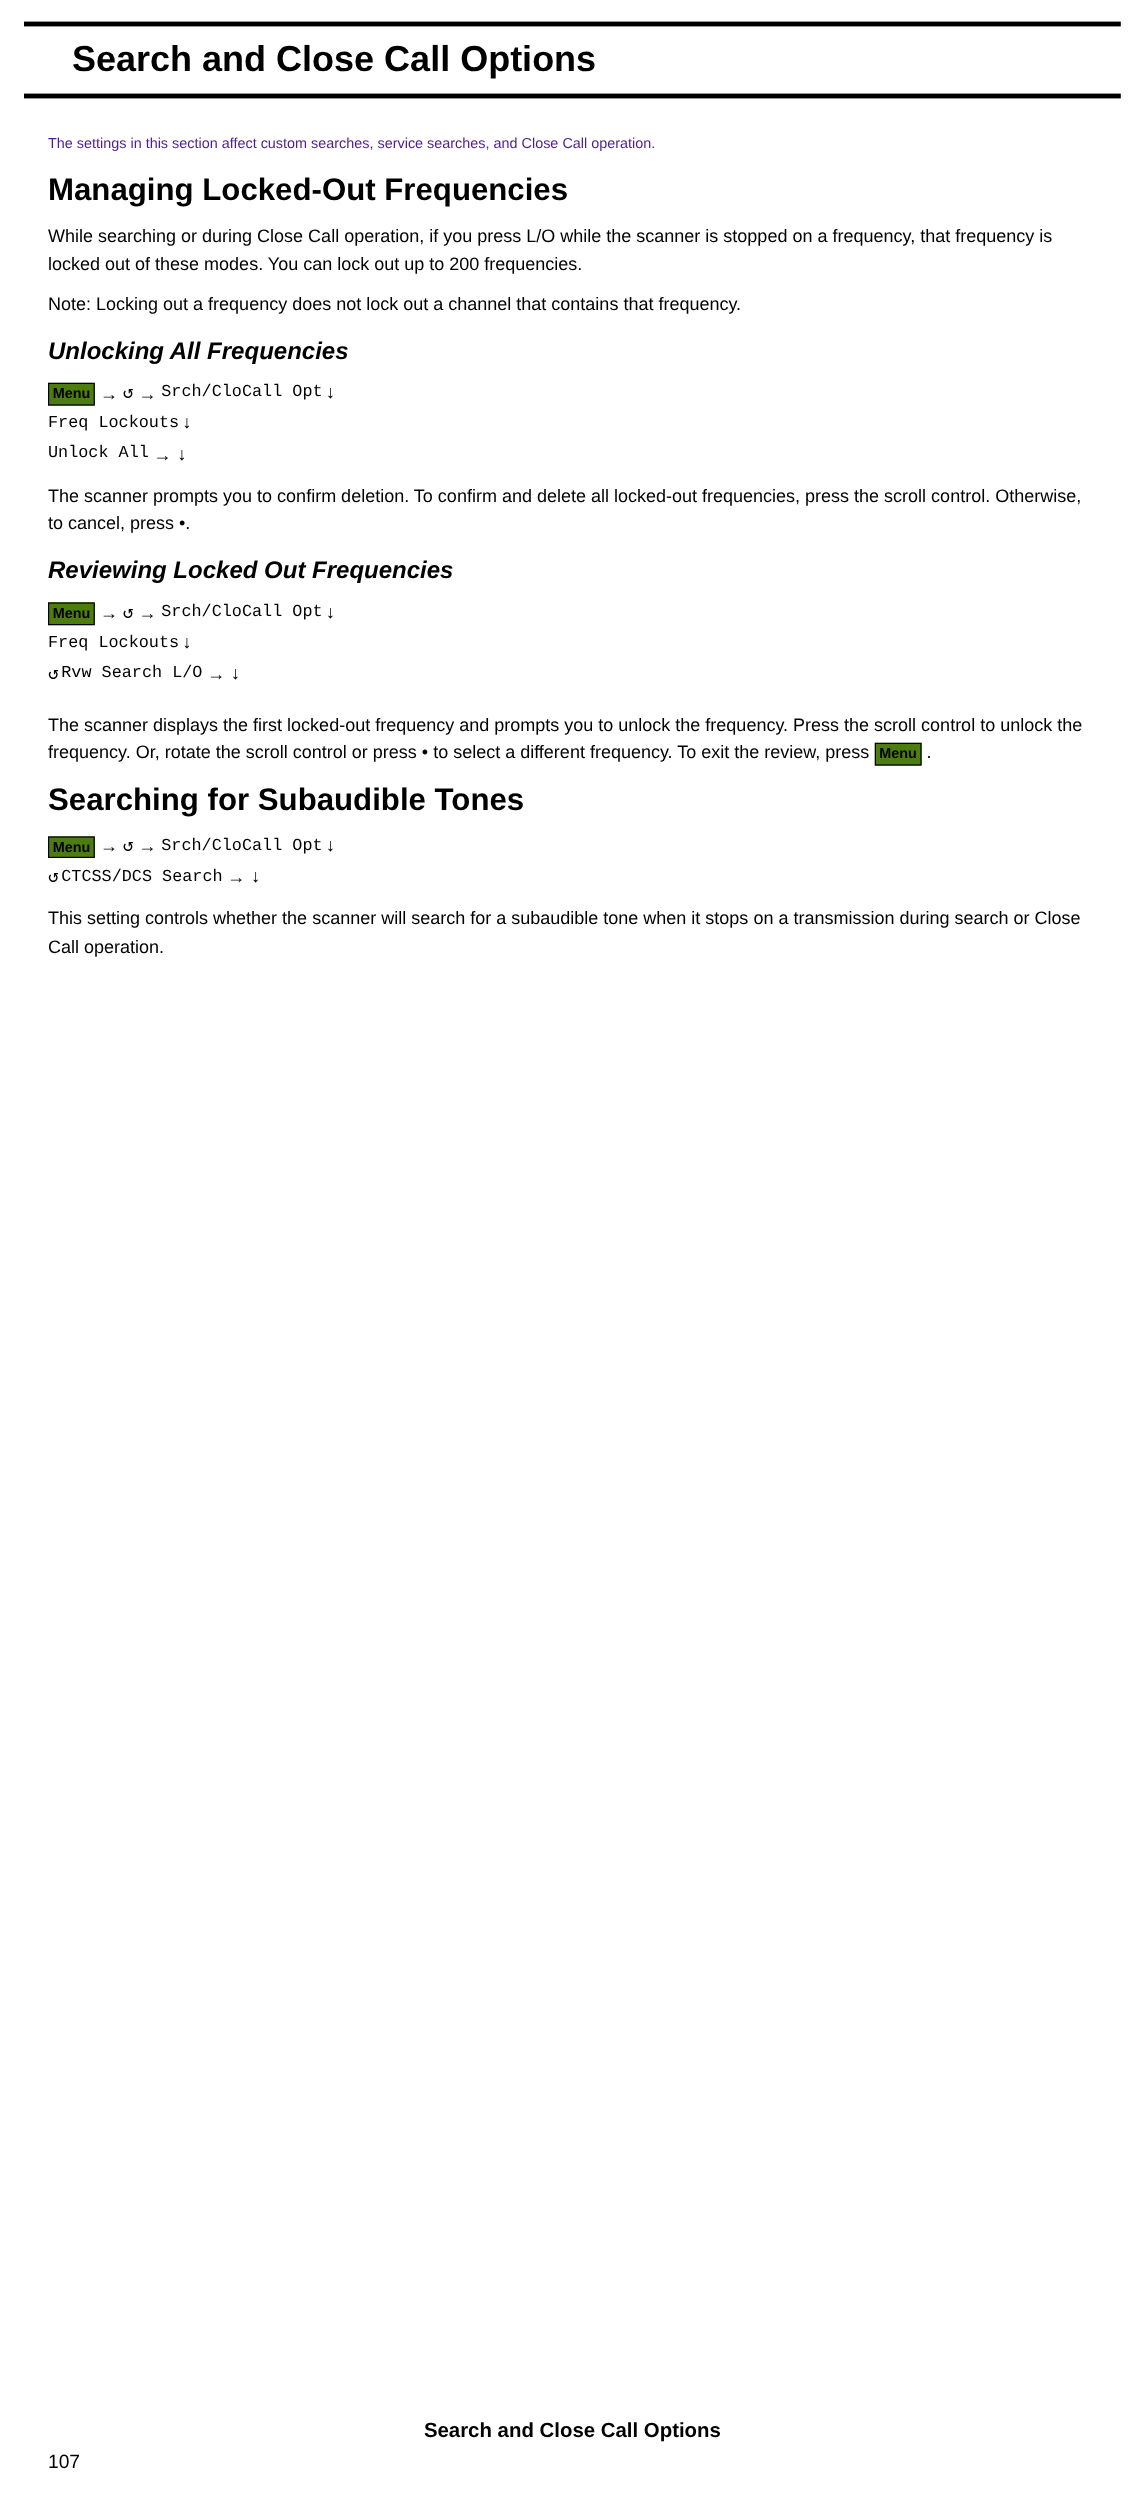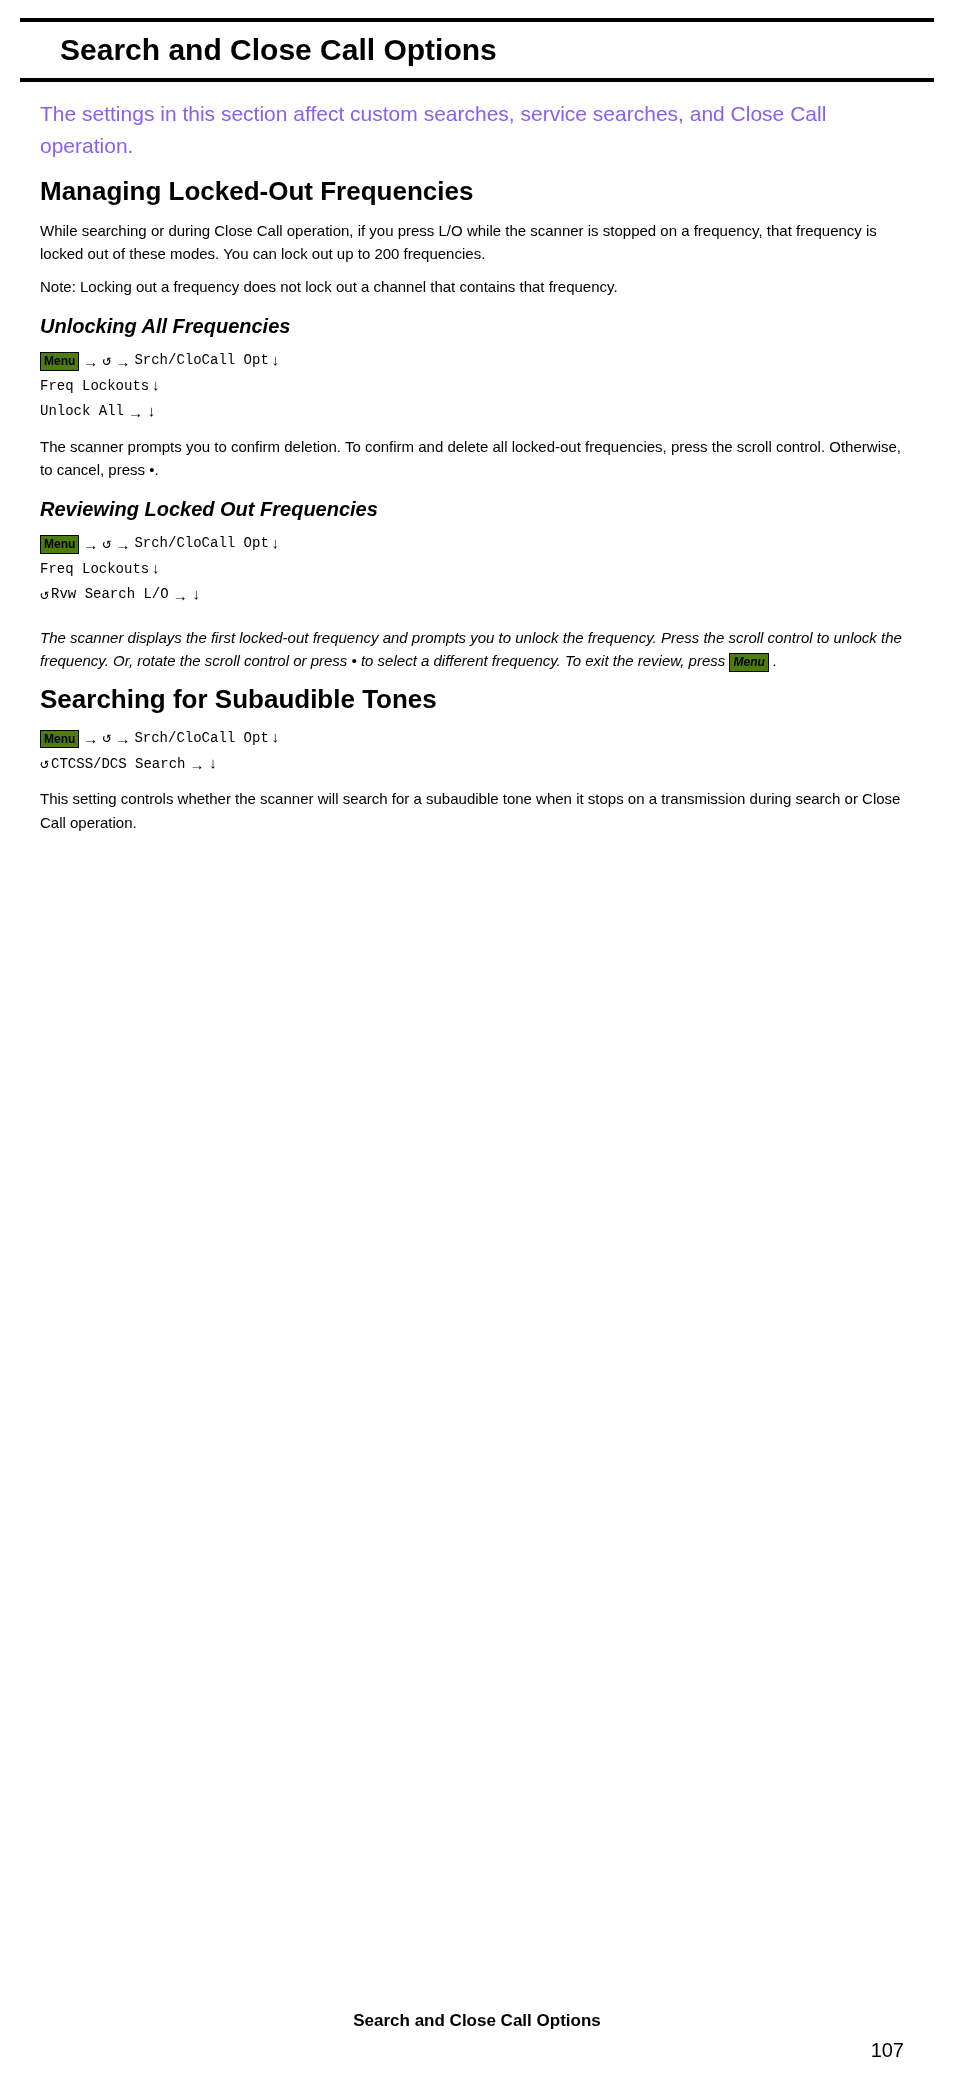--- a/index.html
+++ b/index.html
@@ -37,24 +37,25 @@
       font-weight: 900;
       color: #000;
       line-height: 1.2;
     }
 
     .content-area {
       padding: 16px 40px 0 40px;
     }
 
     .intro-text {
-      font-size: 21px;
+      font-size: 12px;
       line-height: 1.5;
       margin-bottom: 14px;
-      color: #8b5cf6;
+      color: #4c1d95;
+      margin-top: 12px;
     }
 
     .section-heading-bold {
       font-size: 26px;
       font-weight: 900;
       color: #000;
       margin-bottom: 10px;
       margin-top: 10px;
       line-height: 1.3;
     }
@@ -147,23 +148,22 @@
     }
 
     .footer-title {
       font-size: 17px;
       font-weight: 900;
       text-align: center;
       margin-bottom: 8px;
     }
 
     .footer-page-num {
-      font-size: 20px;
-      color: #000;
-      text-align: right;
+      font-size: 16px;
+      color: #000;
       width: 100%;
       padding-right: 10px;
     }
 
     .bold-inline {
       font-weight: normal;
     }
   </style>
 </head>
 <body>
@@ -230,21 +230,21 @@
         <span class="down-arrow"> ↓</span>
       </div>
       <div class="code-line">
         <span class="rotate-icon">↺</span>
         <span class="mono"> Rvw Search L/O</span>
         <span class="arrow"> → </span>
         <span class="down-arrow">↓</span>
       </div>
     </div>
 
-    <p class="body-text" style="margin-top:18px;font-style:italic;">
+    <p class="body-text" style="margin-top:18px;">
       The scanner displays the first locked-out frequency and prompts you to unlock the frequency. Press the scroll control to unlock the frequency. Or, rotate the scroll control or press • to select a different frequency. To exit the review, press <span class="menu-key">Menu</span> .
     </p>
 
     <h2 class="section-heading-bold">Searching for Subaudible Tones</h2>
 
     <div class="code-block">
       <div class="code-line">
         <span class="menu-key">Menu</span>
         <span class="arrow"> → </span>
         <span class="rotate-icon">↺</span>

